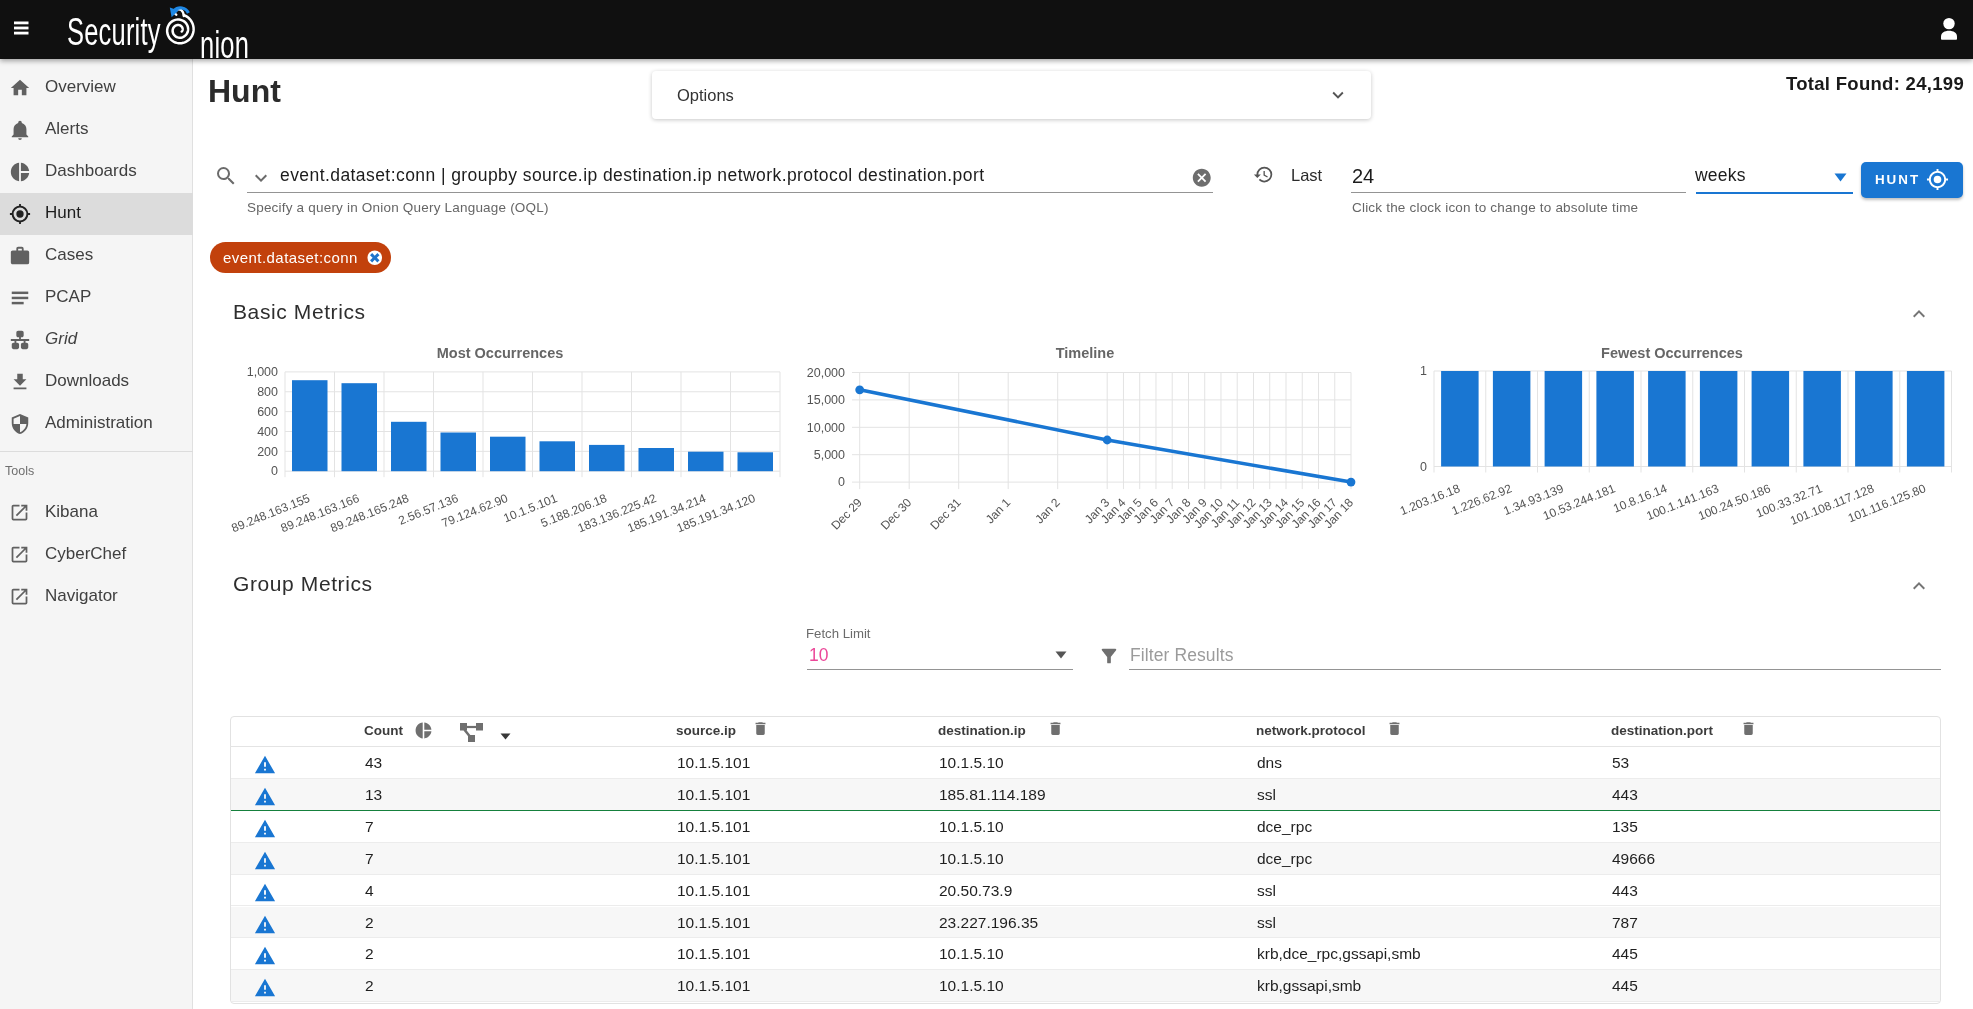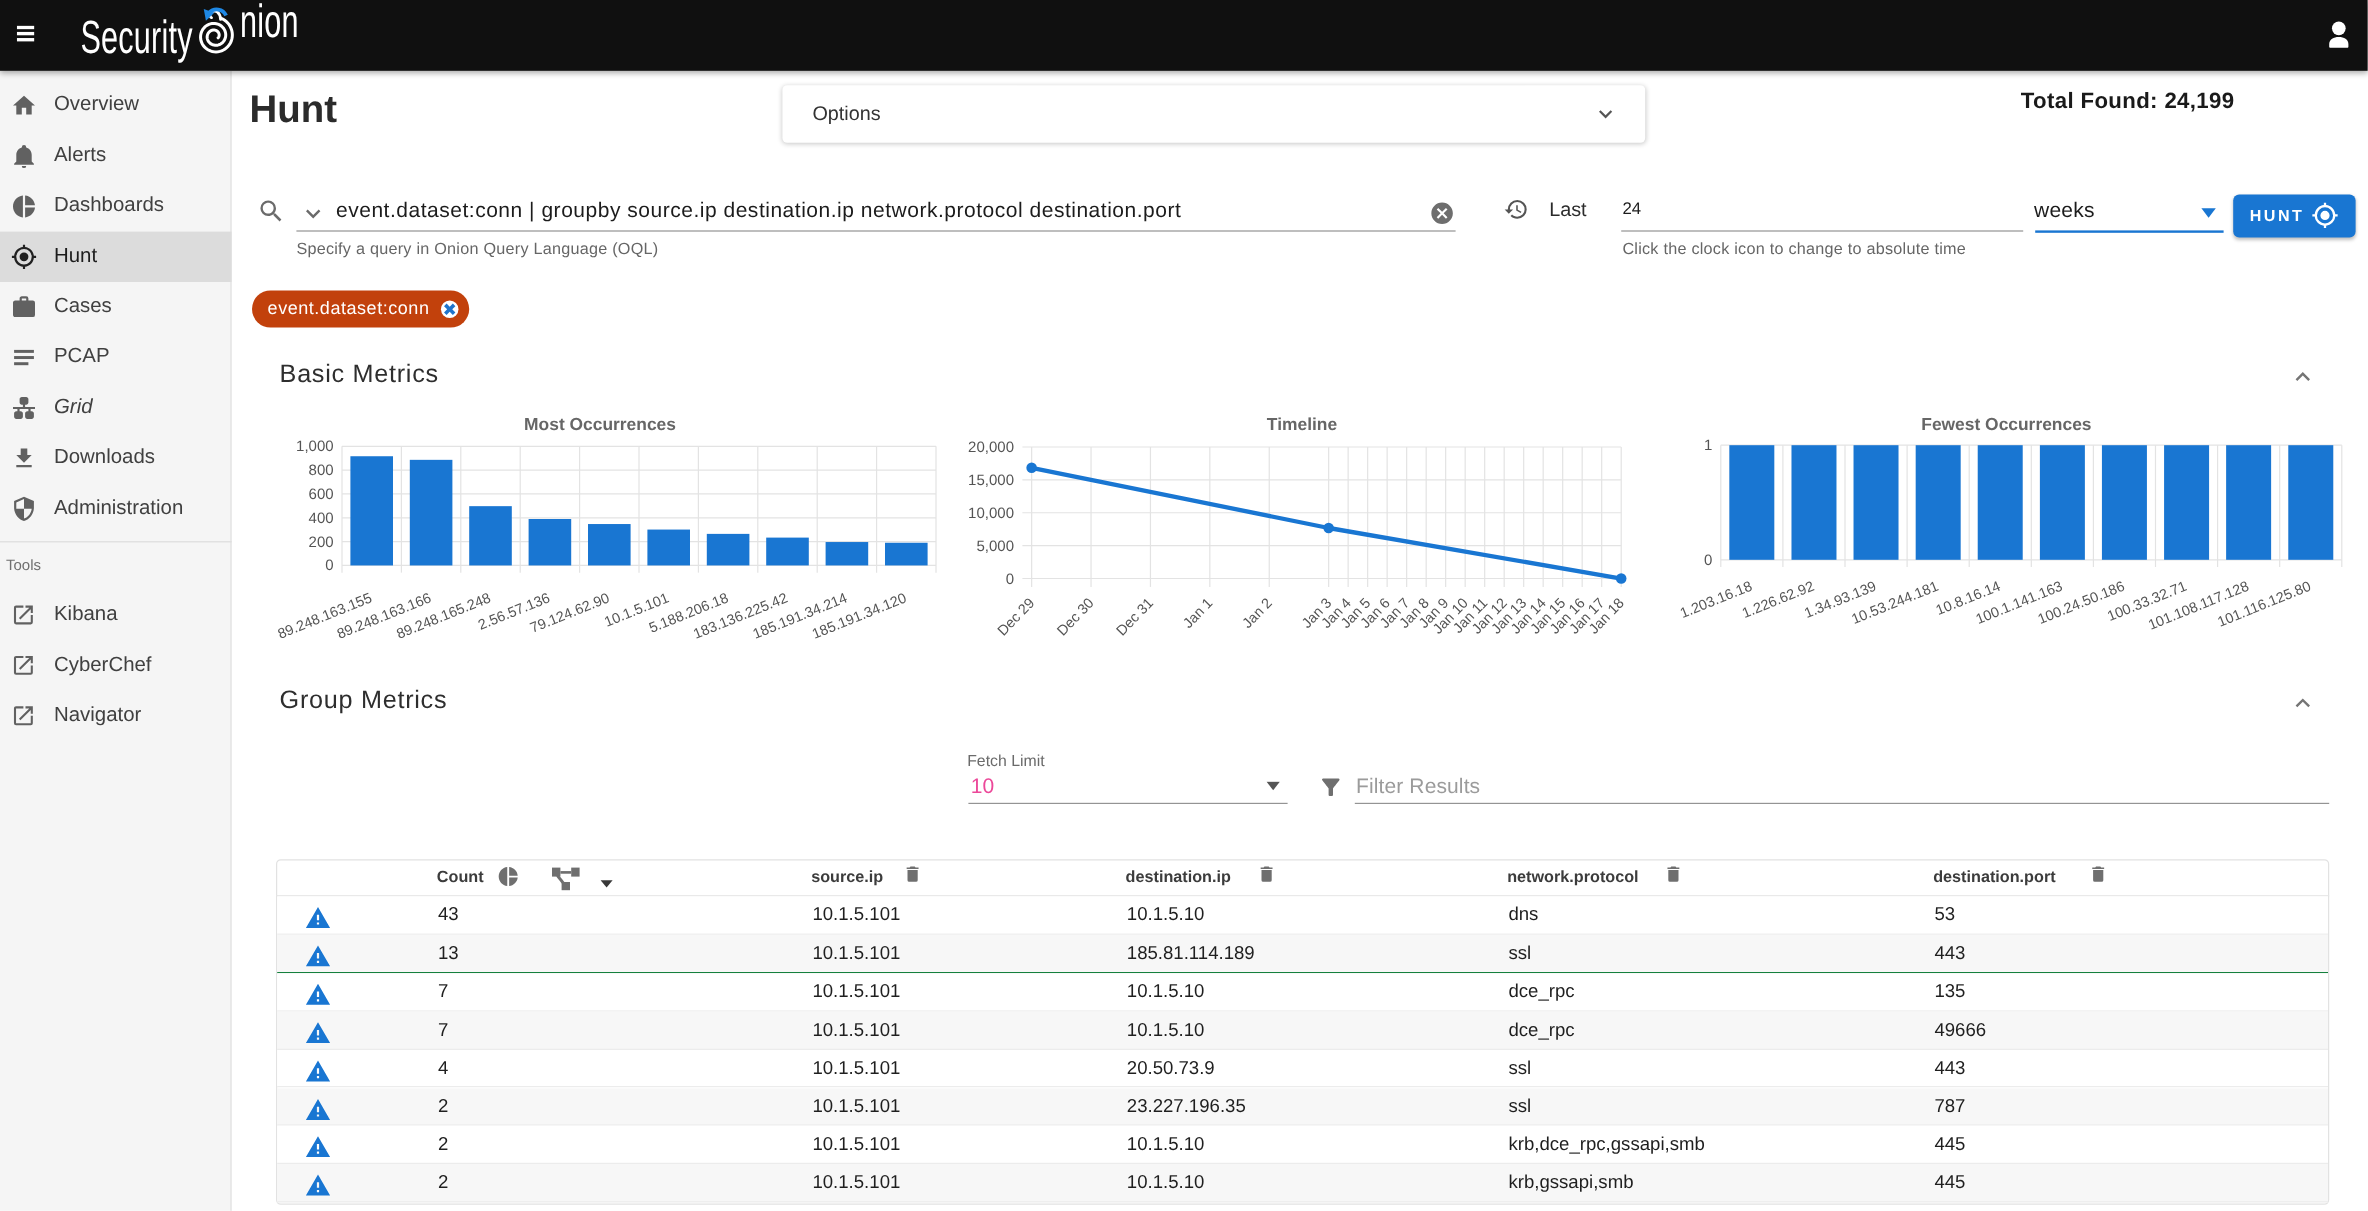--- a/index.html
+++ b/index.html
@@ -16,21 +16,21 @@
     </svg>
 <div class="abs" style="left:67px;top:0;height:59px;display:flex;align-items:center">
       <span style="font-size:25.5px;color:#fff;letter-spacing:0.2px;transform:scaleY(1.52);padding-top:4px;display:inline-block">Security </span>
     </div>
 <svg class="abs" style="left:158px;top:0" width="46" height="54" viewBox="0 0 46 54">
 <path d="M 25.95 15.10 L 27.65 15.89 L 29.22 16.87 L 30.66 18.03 L 31.94 19.34 L 33.05 20.78 L 33.97 22.33 L 34.70 23.98 L 35.22 25.68 L 35.53 27.42 L 35.63 29.18 L 35.52 30.92 L 35.20 32.62 L 34.69 34.26 L 33.99 35.82 L 33.11 37.27 L 32.07 38.60 L 30.90 39.78 L 29.60 40.81 L 28.19 41.67 L 26.71 42.34 L 25.17 42.84 L 23.59 43.14 L 22.00 43.25 L 20.42 43.17 L 18.87 42.90 L 17.38 42.45 L 15.96 41.84 L 14.64 41.06 L 13.43 40.14 L 12.35 39.09 L 11.41 37.93 L 10.62 36.67 L 9.99 35.34 L 9.53 33.96 L 9.25 32.55 L 9.13 31.12 L 9.19 29.70 L 9.41 28.31 L 9.80 26.97 L 10.34 25.70 L 11.02 24.51 L 11.83 23.42 L 12.75 22.44 L 13.78 21.59 L 14.89 20.88 L 16.07 20.31 L 17.29 19.89 L 18.55 19.63 L 19.81 19.51 L 21.07 19.55 L 22.30 19.74 L 23.49 20.07 L 24.62 20.53 L 25.67 21.12 L 26.63 21.83 L 27.50 22.64 L 28.25 23.53 L 28.88 24.50 L 29.39 25.53 L 29.76 26.60 L 30.00 27.69 L 30.11 28.79 L 30.08 29.89 L 29.93 30.96 L 29.65 31.99 L 29.25 32.97 L 28.74 33.89 L 28.14 34.72 L 27.44 35.47 L 26.68 36.12 L 25.84 36.67 L 24.96 37.11 L 24.05 37.43 L 23.11 37.64 L 22.17 37.74 L 21.24 37.72 L 20.33 37.59 L 19.45 37.35 L 18.62 37.01 L 17.85 36.58 L 17.14 36.07 L 16.51 35.49 L 15.97 34.84 L 15.51 34.15 L 15.15 33.41 L 14.88 32.65 L 14.71 31.87 L 14.63 31.09 L 14.65 30.32 L 14.77 29.57 L 14.96 28.85 L 15.24 28.17 L 15.60 27.54 L 16.02 26.97 L 16.50 26.46 L 17.03 26.02 L 17.59 25.66 L 18.19 25.38 L 18.80 25.17 L 19.43 25.04 L 20.05 24.99 L 20.66 25.02 L 21.25 25.12 L 21.81 25.29 L 22.33 25.52 L 22.82 25.81 L 23.25 26.14 L 23.63 26.52 L 23.95 26.94 L 24.22 27.38 L 24.42 27.83 L 24.56 28.30 L 24.63 28.77 L 24.65 29.23 L 24.61 29.68 L 24.52 30.11 L 24.38 30.51 L 24.19 30.88 L 23.96 31.22 L 23.71 31.51" fill="none" stroke="#fff" stroke-width="2.5" stroke-linecap="round"></path>
 <path d="M 25.8 16.2 C 25.6 10.8 21.8 7.4 18.0 10.4 C 16.4 11.8 16.8 14.0 18.3 14.7" fill="none" stroke="#fff" stroke-width="2.3" stroke-linecap="round"></path>
 <path d="M 16.2 10.6 A 8.6 8.6 0 0 1 30.4 13.0" fill="none" stroke="#1e88e5" stroke-width="3.2"></path>
 <path d="M 11.8 7.6 L 13.6 17.2 L 20.6 10.6 Z" fill="#1e88e5"></path>
 </svg>
-<div class="abs" style="left:200px;top:0;height:59px;display:flex;align-items:flex-start">
+<div class="abs" style="left:200px;top:0;height:59px;display:flex;align-items:flex-end">
       <span style="font-size:25.5px;color:#fff;letter-spacing:0.2px;transform:scaleY(1.52);padding-top:4px;display:inline-block">nion</span>
     </div>
 <svg class="abs" style="left:1937px;top:16px" width="24" height="25" viewBox="0 0 24 25">
       <circle cx="12" cy="7.6" r="5.7" fill="#fff"></circle>
       <path fill="#fff" d="M4,23 L4,20.6 C4,16.9 7.7,14.8 12,14.8 C16.3,14.8 20,16.9 20,20.6 L20,23 C20,23.4 19.6,23.8 19.2,23.8 L4.8,23.8 C4.4,23.8 4,23.4 4,23 Z"></path>
     </svg>
 </div>
 <div class="abs" style="left:0;top:59px;width:193px;height:950px;background:#f5f5f5;border-right:1px solid #e0e0e0">
 <div style="position:absolute;left:0;top:8px;width:193px;height:42px;">
       <span style="position:absolute;left:9px;top:10px"><svg width="22" height="22" viewBox="0 0 24 24">
@@ -110,38 +110,38 @@
     </div>
 </div>
 <div class="abs" style="left:194px;top:59px;width:1779px;height:950px;background:#fff">
 <div class="abs" style="left:14px;top:14px;font-size:32px;font-weight:bold;color:#2b2b2b">Hunt</div>
 <div class="abs" style="left:458px;top:12px;width:719px;height:48px;background:#fff;border-radius:4px;box-shadow:0 1px 4px rgba(0,0,0,.22)">
       <span style="position:absolute;left:25px;top:15px;font-size:16.5px;color:#333">Options</span>
       <span style="position:absolute;right:22px;top:13px"><svg width="22" height="22" viewBox="0 0 24 24">
           <path fill="#555" d="M7.41,8.58L12,13.17L16.59,8.58L18,10L12,16L6,10L7.41,8.58Z"></path>
         </svg></span>
     </div>
-<div class="abs" style="left:1490px;top:14px;width:280px;white-space:nowrap;text-align:left;font-size:18.5px;letter-spacing:0.3px;font-weight:bold;color:#1a1a1a">Total Found: 24,199</div>
+<div class="abs" style="left:1490px;top:14px;width:280px;white-space:nowrap;text-align:right;font-size:18.5px;letter-spacing:0.3px;font-weight:bold;color:#1a1a1a">Total Found: 24,199</div>
 <span class="abs" style="left:20px;top:105px"><svg width="24" height="24" viewBox="0 0 24 24">
         <path fill="#6b6b6b" d="M9.5,3A6.5,6.5 0 0,1 16,9.5C16,11.11 15.41,12.59 14.44,13.73L14.71,14H15.5L20.5,19L19,20.5L14,15.5V14.71L13.73,14.44C12.59,15.41 11.11,16 9.5,16A6.5,6.5 0 0,1 3,9.5A6.5,6.5 0 0,1 9.5,3M9.5,5C7,5 5,7 5,9.5C5,12 7,14 9.5,14C12,14 14,12 14,9.5C14,7 12,5 9.5,5Z"></path>
       </svg></span>
 <span class="abs" style="left:55px;top:107px"><svg width="24" height="24" viewBox="0 0 24 24">
         <path fill="#6b6b6b" d="M7.41,8.58L12,13.17L16.59,8.58L18,10L12,16L6,10L7.41,8.58Z"></path>
       </svg></span>
 <div class="abs" style="left:86px;top:106px;font-size:17.5px;letter-spacing:0.43px;color:#1c1c1c;white-space:pre">event.dataset:conn | groupby source.ip destination.ip network.protocol destination.port</div>
 <span class="abs" style="left:997px;top:108px"><svg width="21.5" height="21.5" viewBox="0 0 24 24">
         <path fill="#6e6e6e" d="M12,2C17.53,2 22,6.47 22,12C22,17.53 17.53,22 12,22C6.47,22 2,17.53 2,12C2,6.47 6.47,2 12,2M15.59,7L12,10.59L8.41,7L7,8.41L10.59,12L7,15.59L8.41,17L12,13.41L15.59,17L17,15.59L13.41,12L17,8.41L15.59,7Z"></path>
       </svg></span>
 <div class="abs" style="left:53px;top:133px;width:966px;border-top:1px solid #949494"></div>
 <div class="abs" style="left:53px;top:141px;font-size:13.5px;letter-spacing:0.2px;color:#666">Specify a query in Onion Query Language (OQL)</div>
 <span class="abs" style="left:1059px;top:105px"><svg width="21" height="21" viewBox="0 0 24 24">
         <path fill="#555" d="M13.5,8H12V13L16.28,15.54L17,14.33L13.5,12.25V8M13,3A9,9 0 0,0 4,12H1L4.96,16.03L9,12H6A7,7 0 0,1 13,5A7,7 0 0,1 20,12A7,7 0 0,1 13,19C11.07,19 9.32,18.21 8.06,16.94L6.64,18.36C8.27,20 10.5,21 13,21A9,9 0 0,0 22,12A9,9 0 0,0 13,3"></path>
       </svg></span>
 <div class="abs" style="left:1097px;top:107px;font-size:16.5px;color:#2b2b2b">Last</div>
-<div class="abs" style="left:1158px;top:106px;font-size:14px;color:#1c1c1c">24</div>
+<div class="abs" style="left:1158px;top:106px;font-size:20px;color:#1c1c1c">24</div>
 <div class="abs" style="left:1157px;top:133px;width:335px;border-top:1px solid #949494"></div>
 <div class="abs" style="left:1158px;top:141px;font-size:13.5px;letter-spacing:0.2px;color:#666">Click the clock icon to change to absolute time</div>
 <div class="abs" style="left:1501px;top:106px;font-size:17.5px;letter-spacing:0.2px;color:#1c1c1c">weeks</div>
 <svg class="abs" style="left:1640px;top:114px" width="13" height="9" viewBox="0 0 13 9">
       <polygon points="0.5,0.5 12.5,0.5 6.5,8.5" fill="#1976d2"></polygon>
     </svg>
 <div class="abs" style="left:1501.5px;top:132.5px;width:157px;border-top:2px solid #1976d2"></div>
 <div class="abs" style="left:1667px;top:102.5px;width:102px;height:36px;background:#1976d2;border-radius:5px;box-shadow:0 2px 3px rgba(0,0,0,.25);color:#fff;display:flex;align-items:center;justify-content:center">
       <span style="font-size:13.4px;font-weight:bold;letter-spacing:2px">HUNT</span>
       <span style="margin-left:6px;display:flex">

